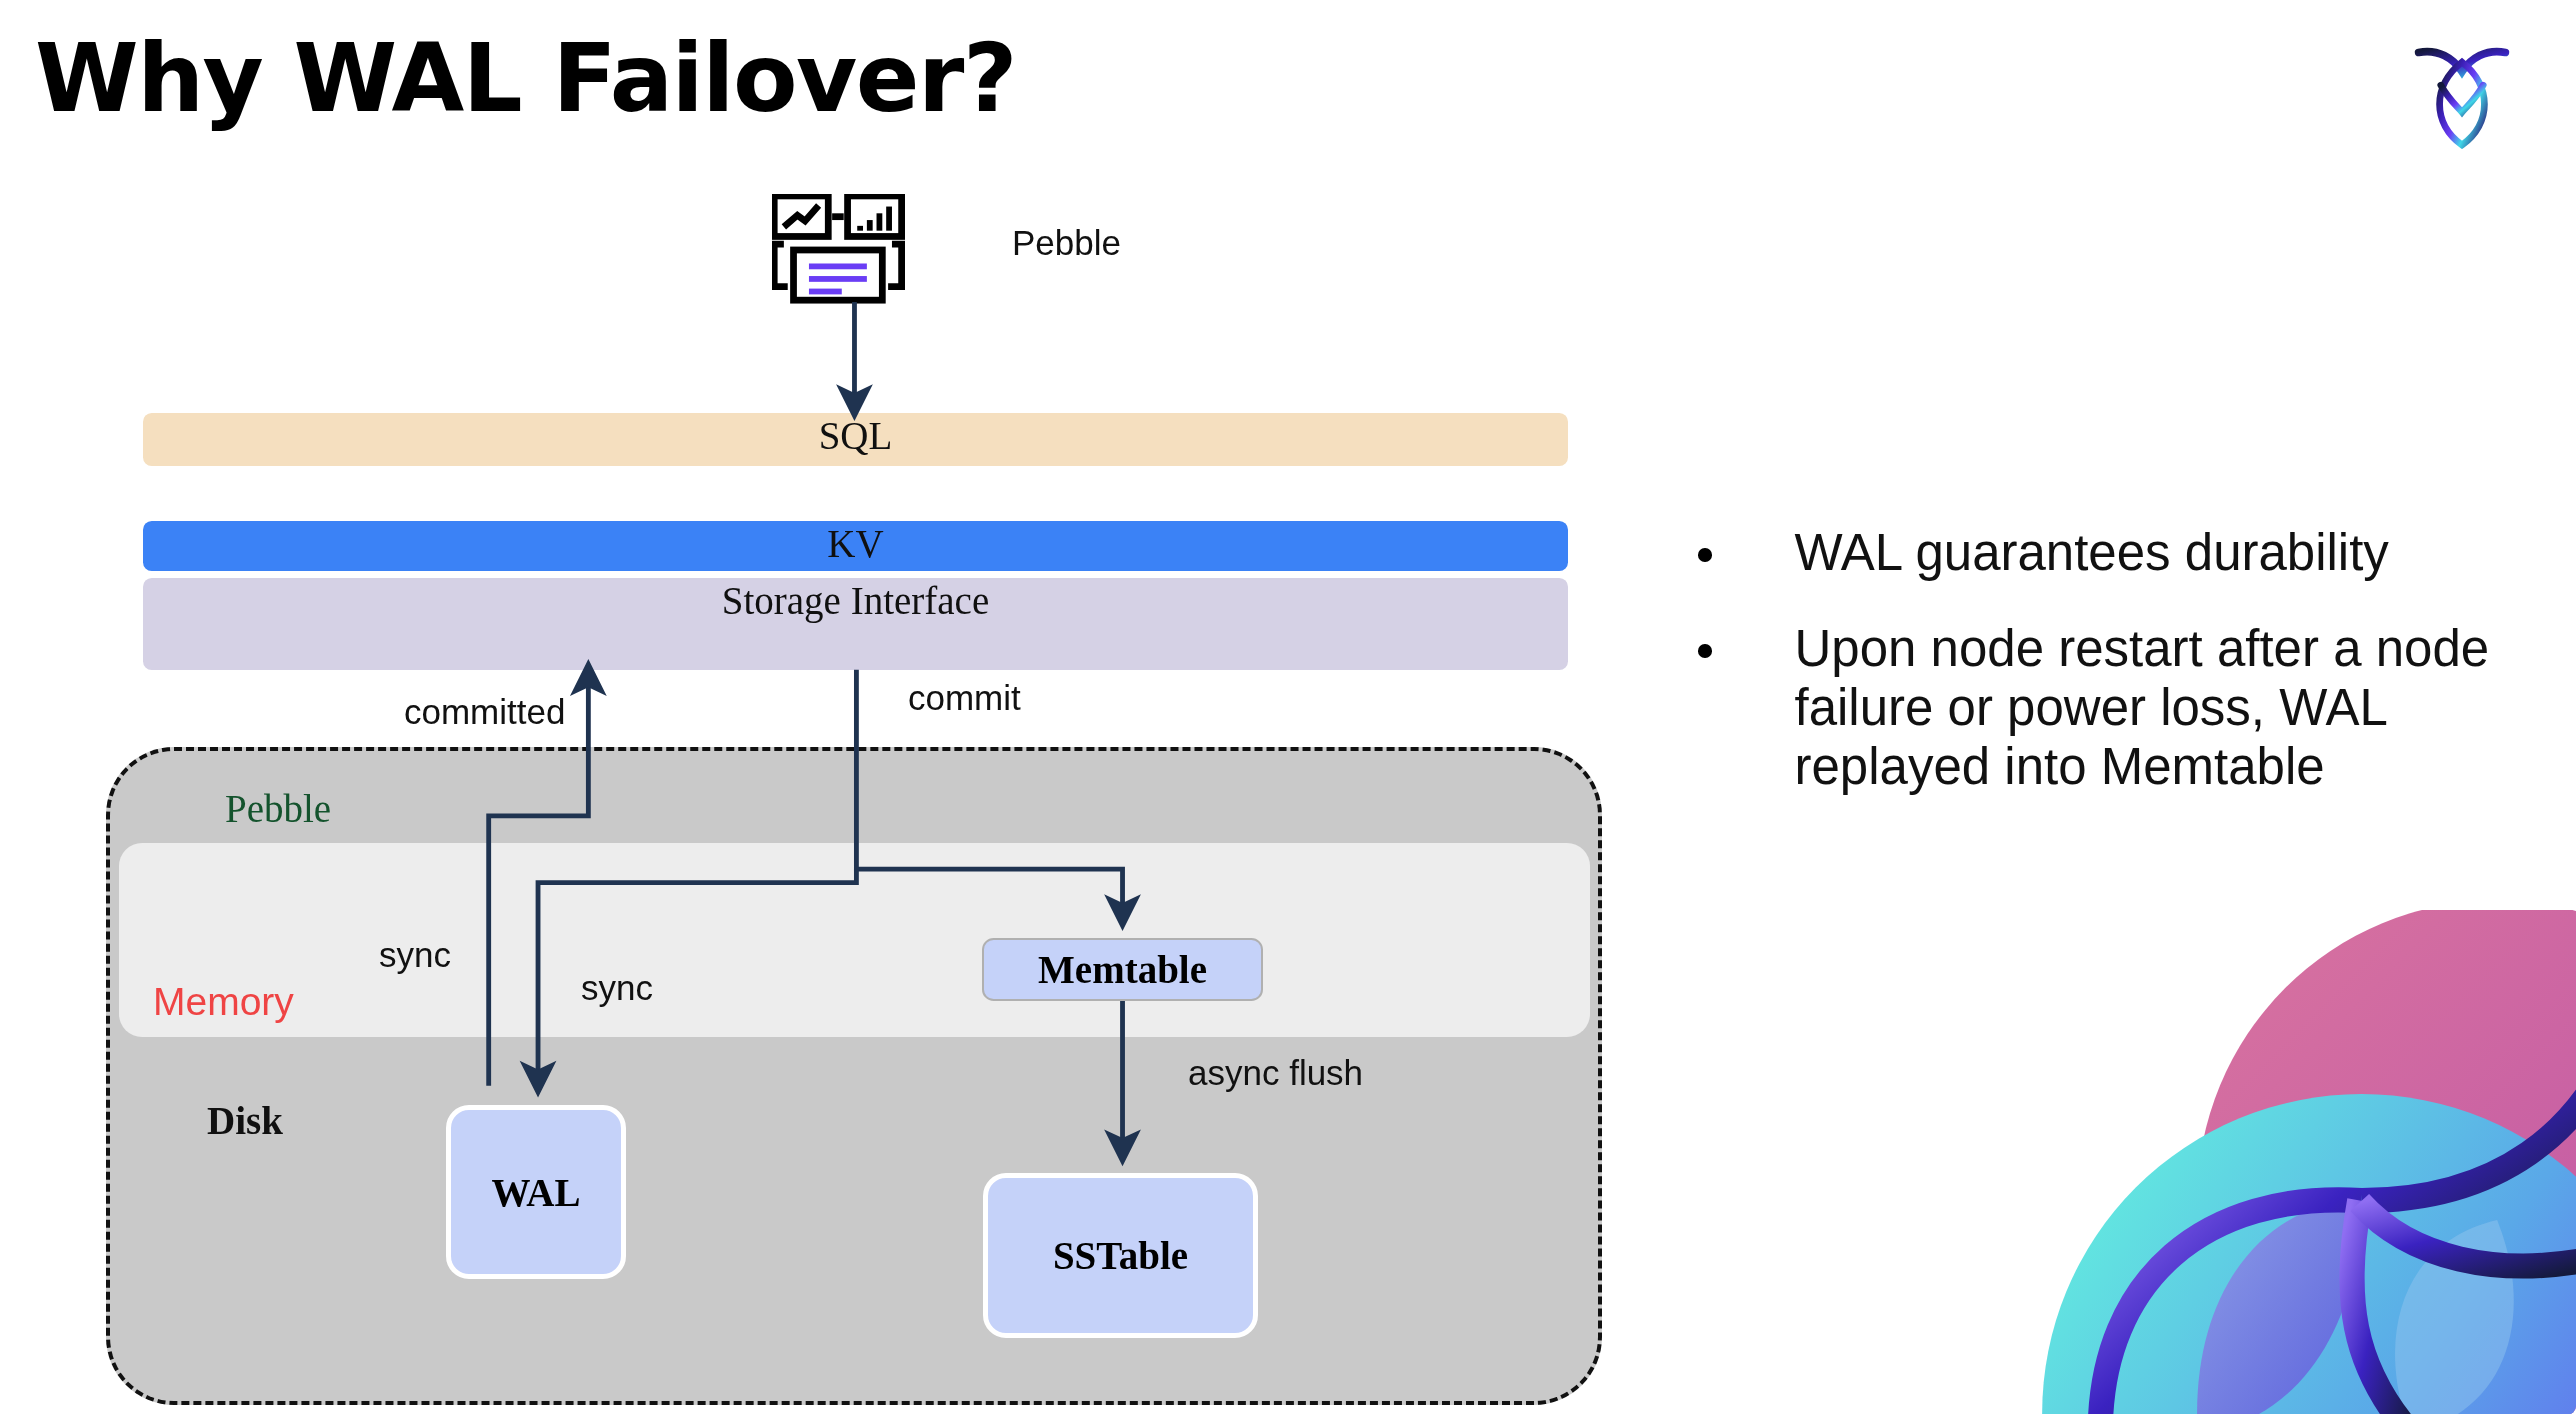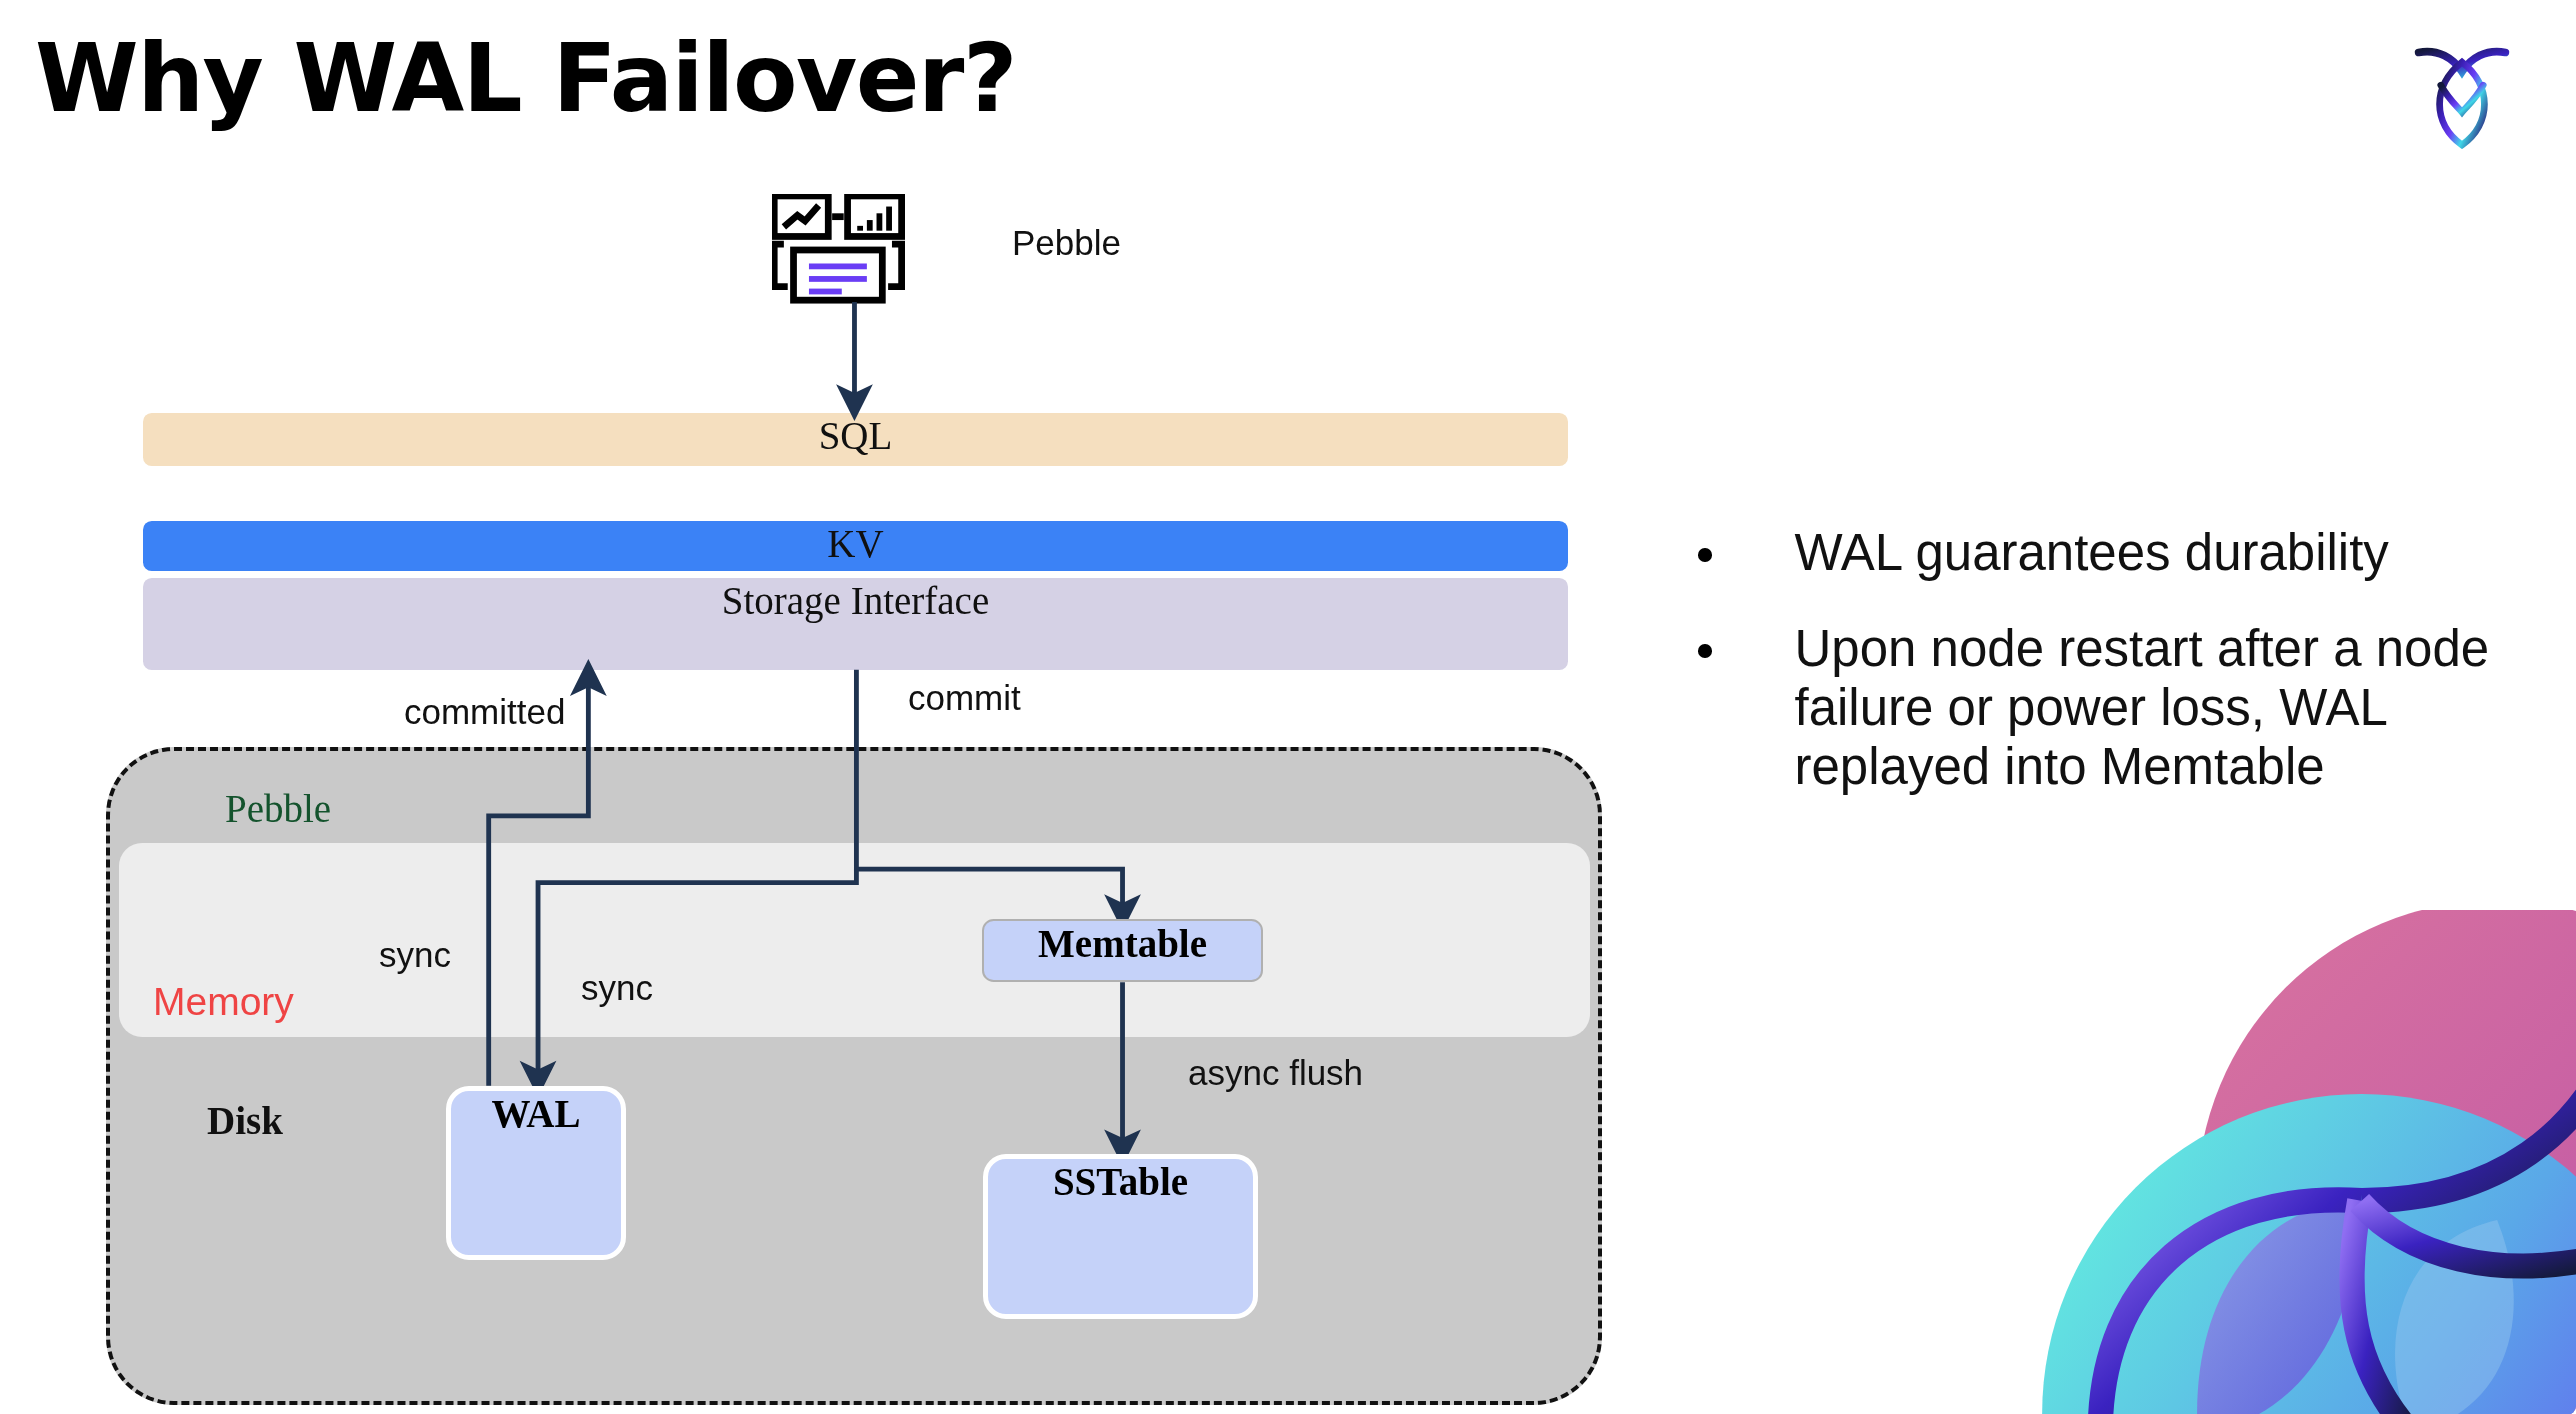--- a/index.html
+++ b/index.html
@@ -133,26 +133,28 @@
     font-size: 39px;
     color: #101010;
     font-weight: bold;
   }
 
   
   .node-box {
     position: absolute;
     background: #c5d2f9;
     display: flex;
+    align-items: center;
     justify-content: center;
     font-family: "Liberation Serif", serif;
     font-weight: 700;
     font-size: 39px;
     color: #000000;
     box-sizing: border-box;
+    margin-top: 19px;
   }
   #node-memtable {
     left: 982px;
     top: 919px;
     width: 281px;
     height: 63px;
     border: 2.9px solid #b0b0b0;
     border-radius: 11.6px;
   }
   #node-wal {

